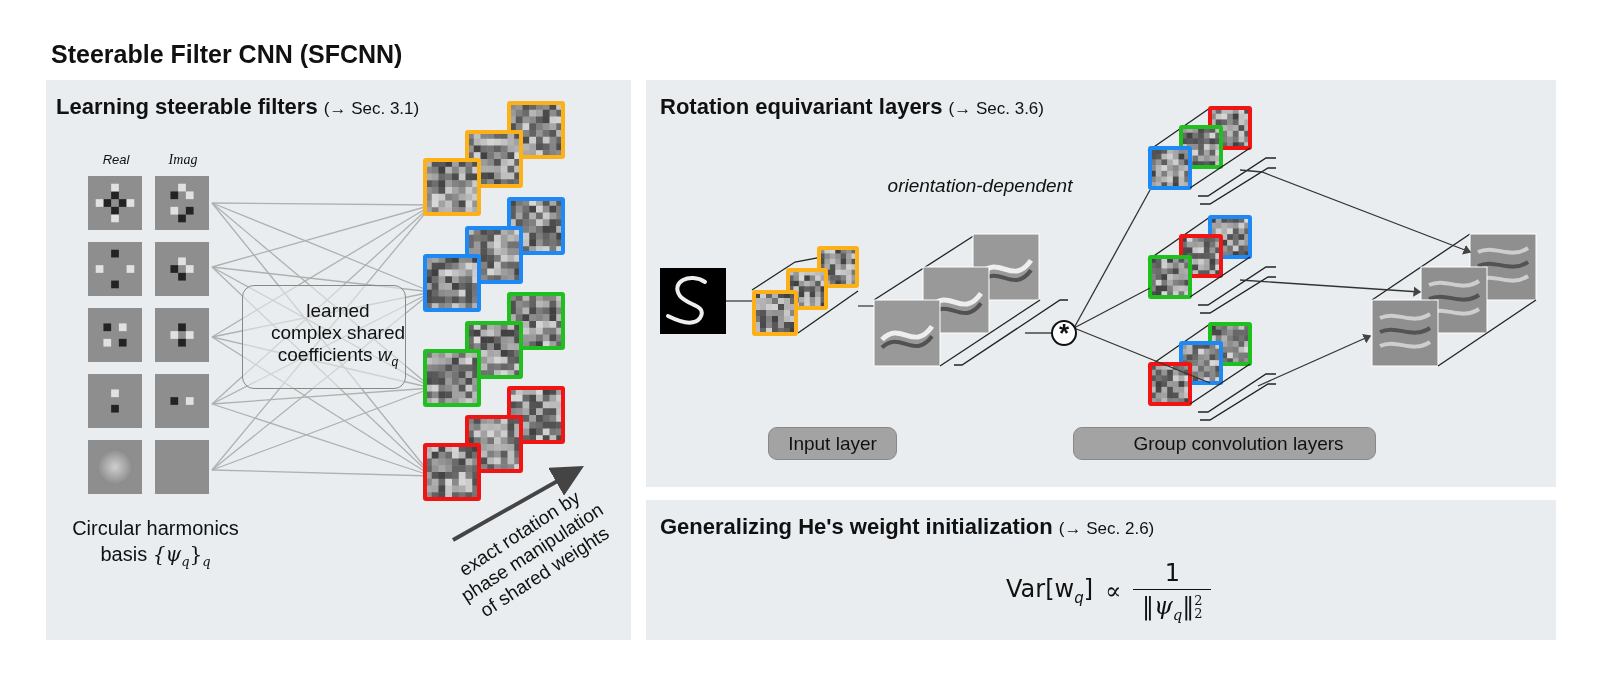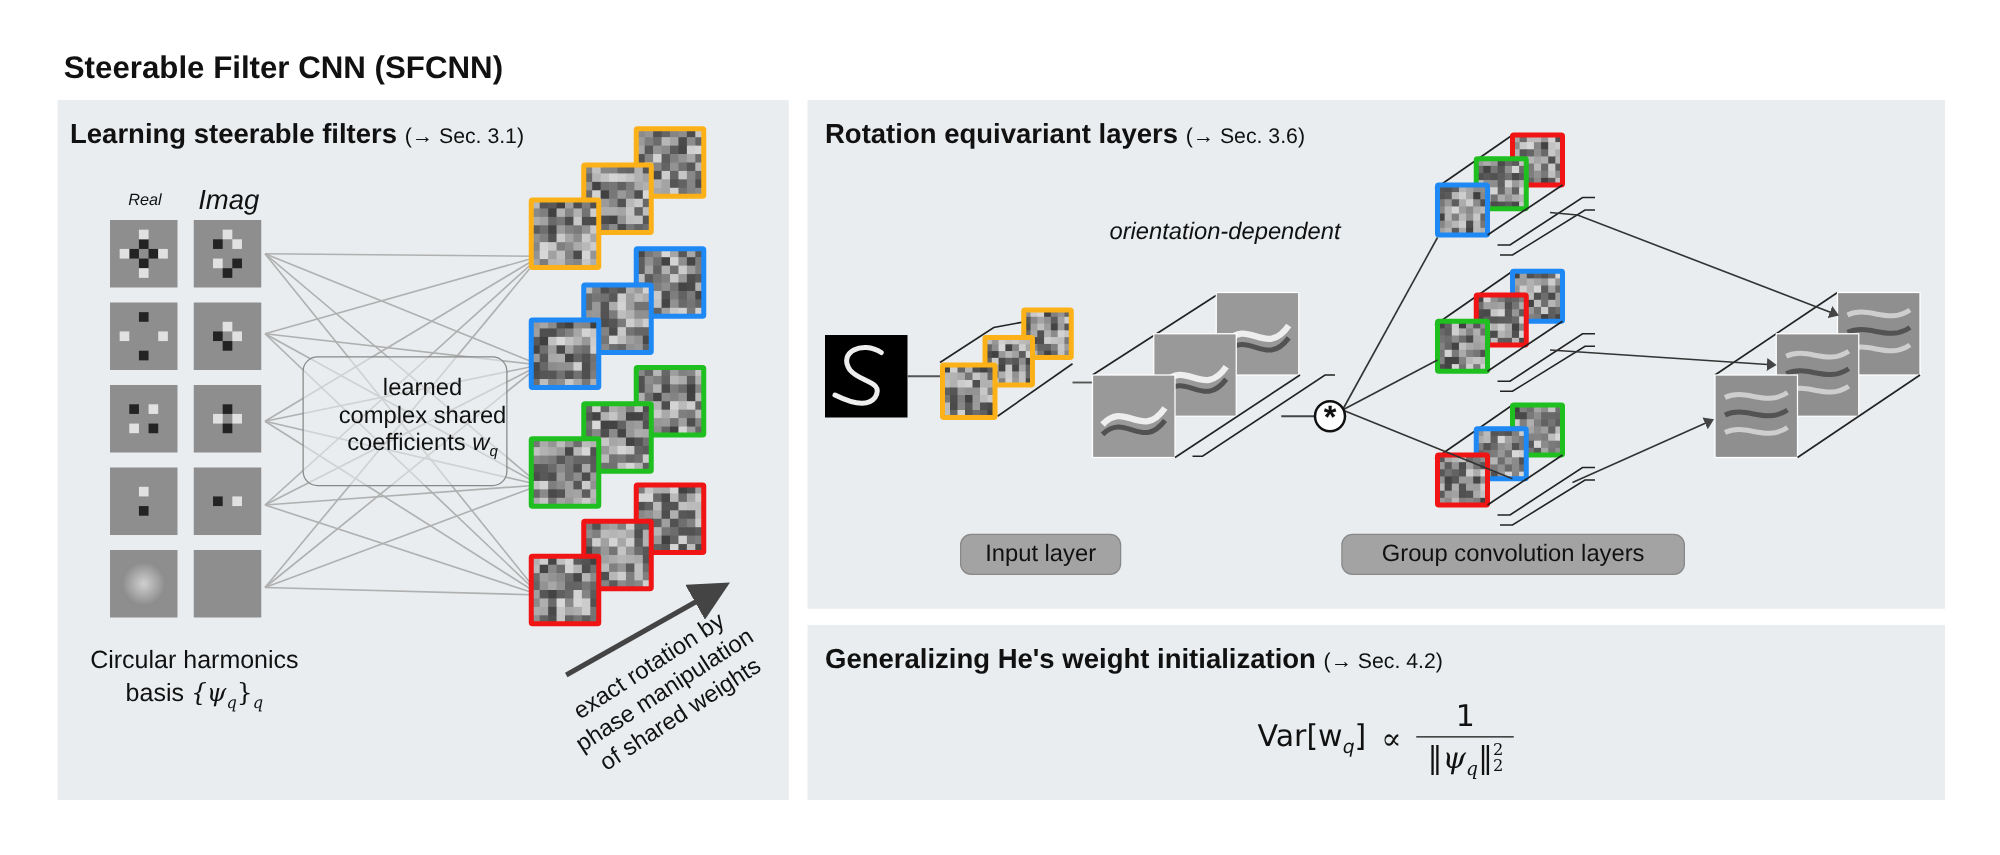--- a/index.html
+++ b/index.html
@@ -23,30 +23,30 @@
 
 <div class="panel" style="left:46px;top:80px;width:585px;height:560px;"></div>
 <div class="panel" style="left:646px;top:80px;width:910px;height:407px;"></div>
 <div class="panel" style="left:646px;top:500px;width:910px;height:140px;"></div>
 
 <div class="ptitle" style="left:56px;top:94px;">
   <span>Learning steerable filters</span>
   <span class="ref">(→ Sec. 3.1)</span>
 </div>
 <div class="lbl it" style="left:88px;top:149px;width:56px;font-size:13px;">Real</div>
-<div class="lbl it" style="left:155px;top:149px;width:56px;font-size:22px;">Imag</div>
+<div class="lbl it" style="left:155px;top:149px;width:56px;font-size:14px;font-family:Liberation Serif, serif;">Imag</div>
 
 <div class="ptitle" style="left:660px;top:94px;">
   <span>Rotation equivariant layers</span>
   <span class="ref">(→ Sec. 3.6)</span>
 </div>
 
 <div class="ptitle" style="left:660px;top:514px;">
   <span>Generalizing He's weight initialization</span>
-  <span class="ref">(→ Sec. 4.2)</span>
+  <span class="ref">(→ Sec. 2.6)</span>
 </div>
 
 <svg id="diagram" width="1600" height="684" viewBox="0 0 1600 684" xmlns="http://www.w3.org/2000/svg">
   <defs>
     <marker id="arr" markerWidth="8" markerHeight="8" refX="6" refY="4" orient="auto">
       <path d="M0,0 L8,4 L0,8 z" fill="#444"></path>
     </marker>
     <marker id="dot" markerWidth="6" markerHeight="8" refX="5" refY="4" orient="auto">
       <path d="M0,0 L6,4 L0,8 z" fill="#444"></path>
     </marker>
@@ -1687,21 +1687,21 @@
   <div>of shared weights</div>
 </div>
 
 <div class="lbl it" style="left:860px;top:175px;width:240px;font-size:19px;">
   <div>orientation-dependent</div>
 </div>
 
 <div class="abs" style="left:1052px;top:318px;width:24px;text-align:center;font-size:26px;font-weight:bold;">*</div>
 
 <div class="pill" style="left:768px;top:427px;width:127px;height:31px;">Input layer</div>
-<div class="pill" style="left:1073px;top:427px;width:273px;height:31px;">Group convolution layers</div>
+<div class="pill" style="left:1073px;top:427px;width:273px;height:31px;padding-left:28px;">Group convolution layers</div>
 
 <div class="abs math" style="left:1006px;top:556px;height:70px;display:flex;align-items:center;font-size:24px;">
   <span style="font-family:'DejaVu Sans',sans-serif;"><span>Var[w</span><sub style="font-size:15px;" class="it">q</sub><span>]</span></span>
   <span style="margin:0 12px;">∝</span>
   <span style="display:inline-flex;flex-direction:column;align-items:center;">
     <span style="font-family:'DejaVu Sans',sans-serif;border-bottom:1.5px solid #111;padding:0 14px 2px;width:50px;text-align:center;">1</span>
     <span style="padding-top:2px;"><span class="it">‖ψ</span><sub class="it" style="font-size:15px;">q</sub><span>‖</span><span style="display:inline-flex;flex-direction:column;font-size:13px;line-height:13px;vertical-align:middle;">
           <span>2</span>
           <span>2</span>
         </span></span>

